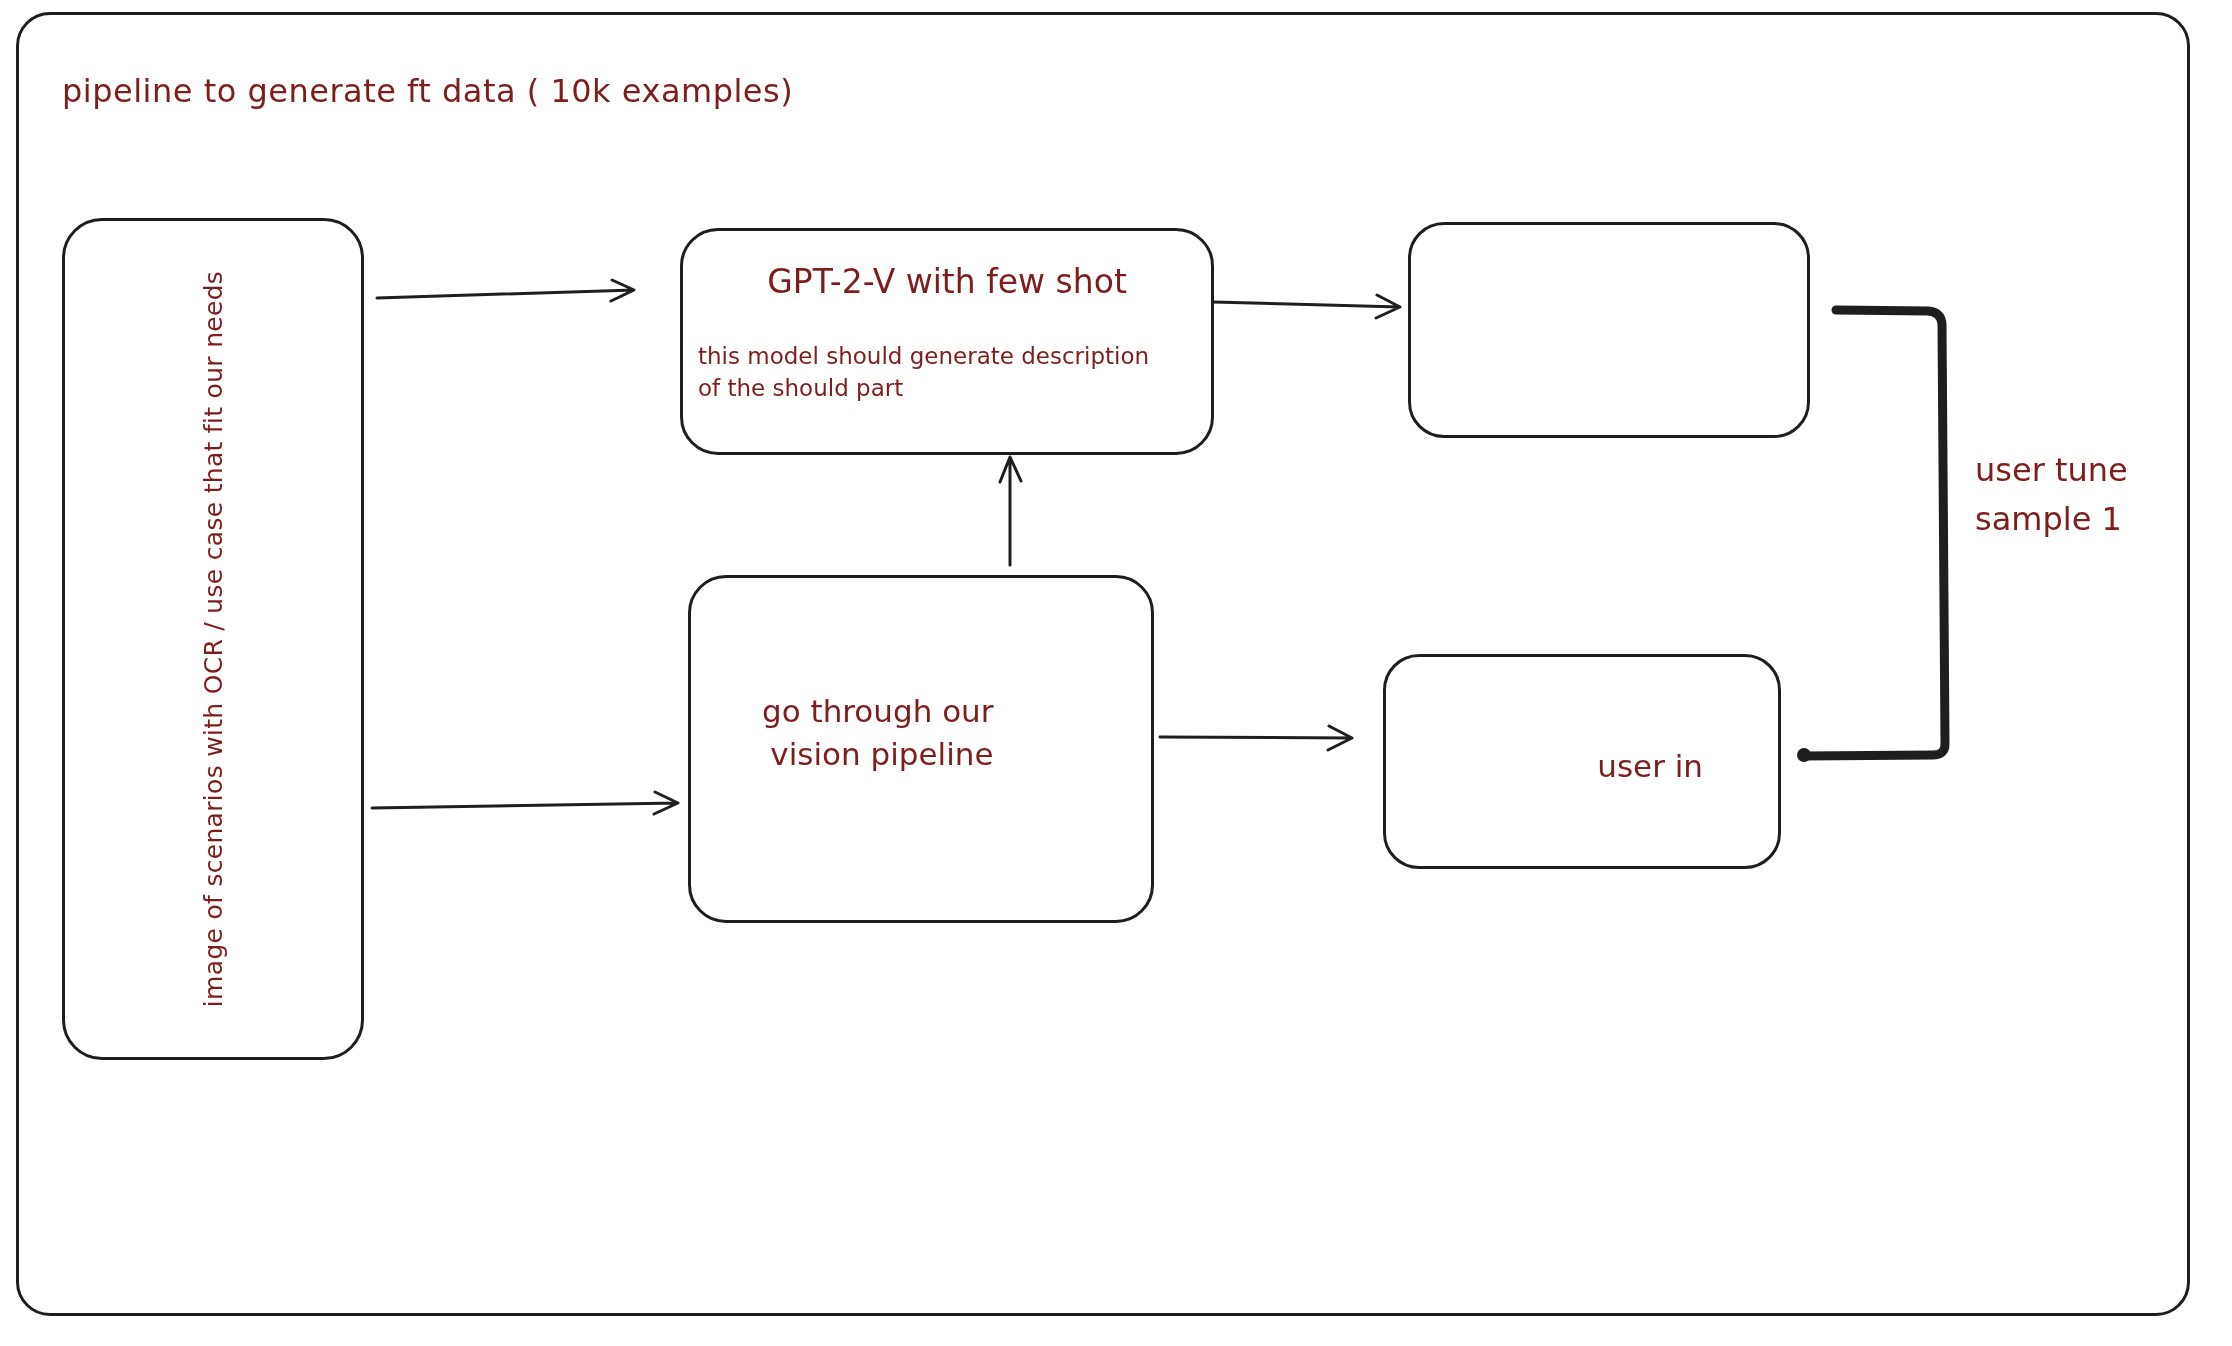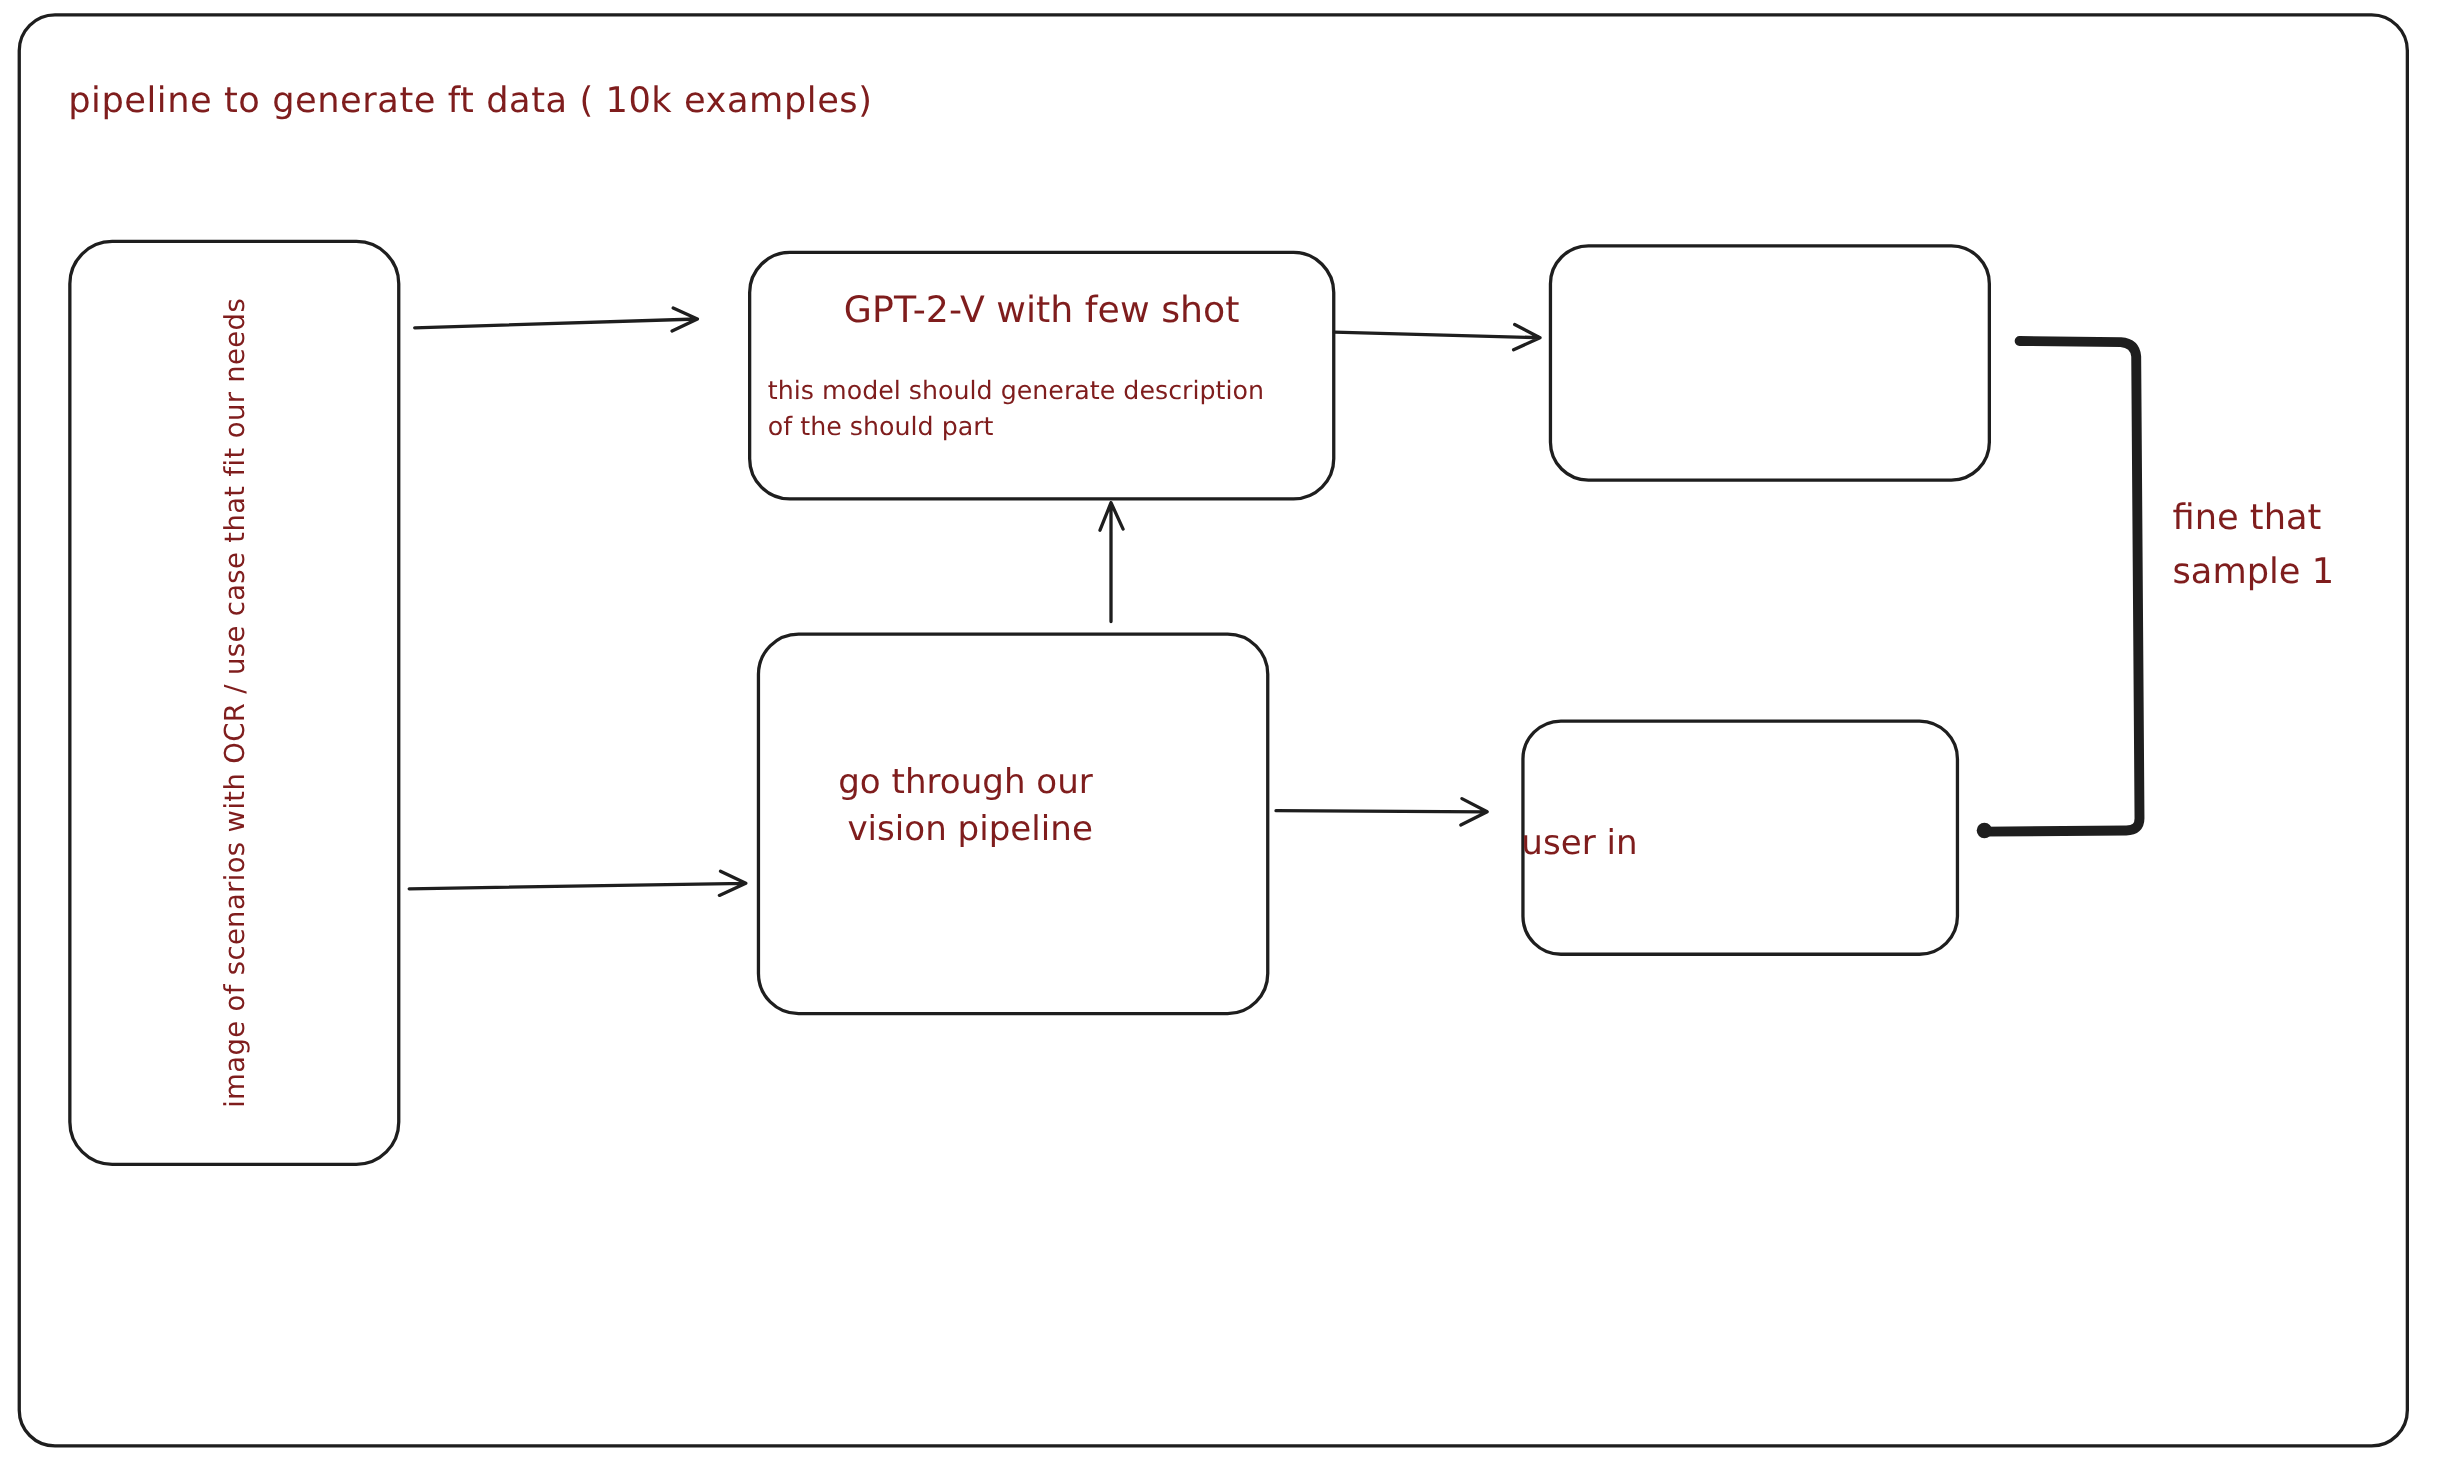--- a/index.html
+++ b/index.html
@@ -88,21 +88,21 @@
     width: 402px;
     text-align: center;
     font-size: 34px;
     white-space: nowrap;
   }
   .user-label {
     position: absolute;
     left: 1383px;
     top: 748px;
     width: 320px;
-    text-align: left;
+    text-align: right;
     font-size: 31px;
     white-space: nowrap;
   }
   .finetune-label {
     position: absolute;
     left: 1975px;
     top: 446px;
     font-size: 32px;
     line-height: 49px;
     white-space: nowrap;
@@ -148,21 +148,21 @@
     <div>go through our</div>
     <div>vision pipeline</div>
   </div>
 
   <div class="node node-assistant"></div>
 
   <div class="node node-user"></div>
   <div class="user-label">user in</div>
 
   <div class="finetune-label">
-    <div>fine that</div>
+    <div>user tune</div>
     <div>sample 1</div>
   </div>
 
   <svg class="overlay" viewBox="0 0 2232 1346">
 
     <path class="arrow" d="M377,298 L634,290 M612,280 L634,290 L611,301"></path>
 
     <path class="arrow" d="M372,808 L678,803 M655,792 L678,803 L654,814"></path>
 
     <path class="arrow" d="M1010,565 L1010,457 M1000,482 L1010,457 L1021,481"></path>

